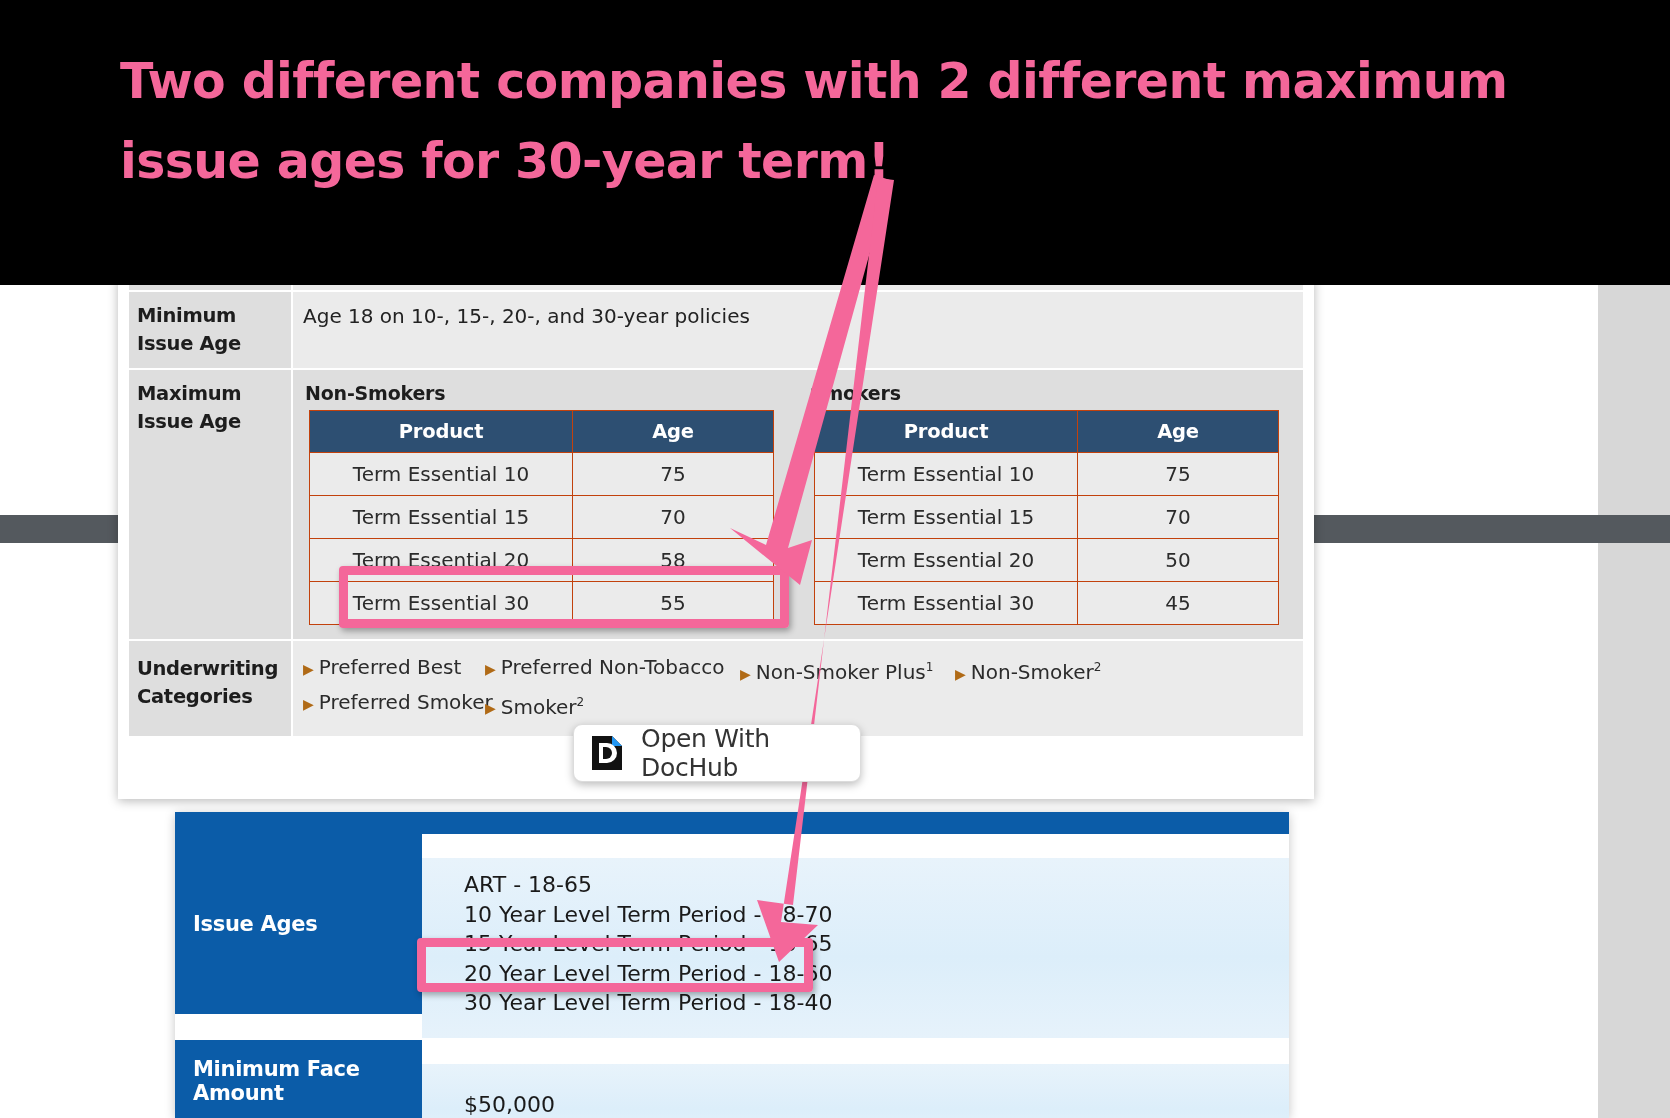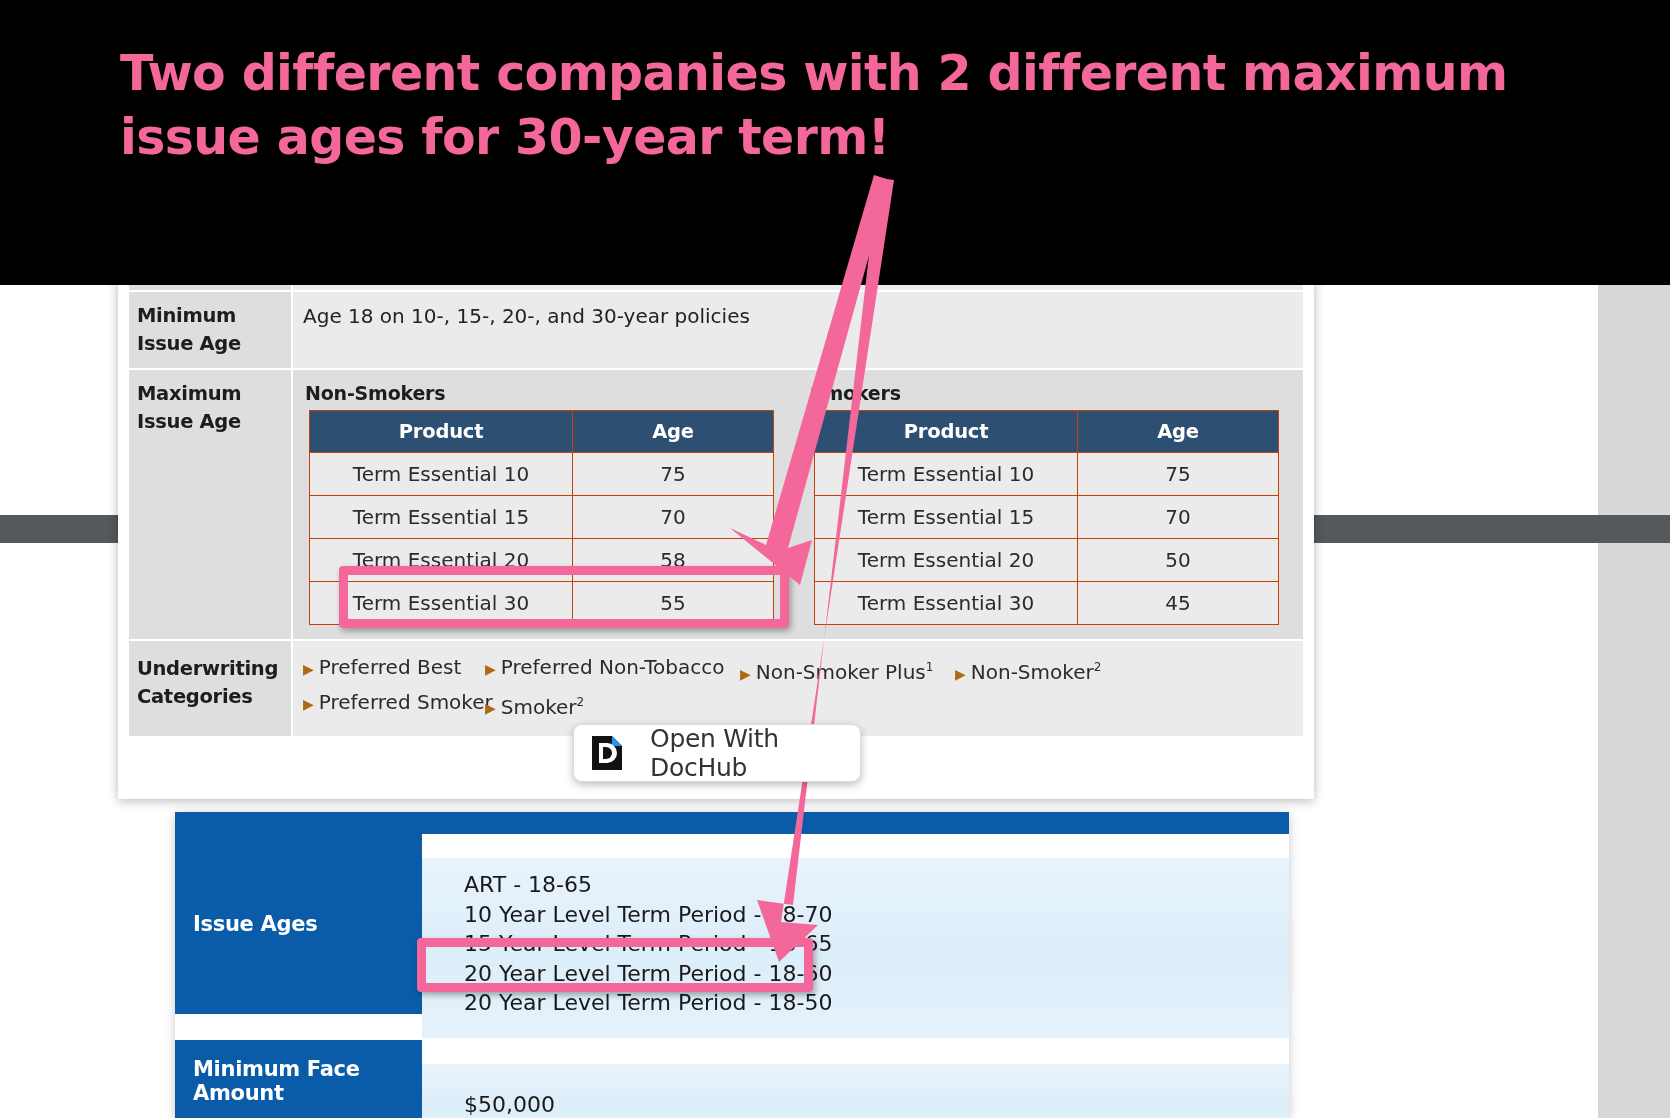--- a/index.html
+++ b/index.html
@@ -14,21 +14,21 @@
   #headline-banner{
     position:absolute;left:0;top:0;width:1670px;height:285px;
     background:#000;z-index:5;
   }
   #headline-text{
     position:absolute;left:120px;top:42px;width:1400px;
     color:#f4679a;
     font-family:"DejaVu Sans", sans-serif;
     font-weight:bold;
     font-size:49px;
-    line-height:64px;
+    line-height:80px;
     letter-spacing:-0.6px;
     white-space:pre-wrap;
   }
 
   
   #desktop-backdrop{
     position:absolute;left:0;top:276px;width:1670px;height:842px;
     background:#ffffff;
   }
   #grey-gutter-left{
@@ -156,21 +156,21 @@
   
   #dochub-btn{
     position:absolute;left:573px;top:724px;width:288px;height:58px;
     background:#ffffff;border:1px solid #dcdcdc;border-radius:9px;
     box-shadow:0 3px 9px rgba(0,0,0,.26);
     display:flex;align-items:center;padding-left:16px;
     box-sizing:border-box;z-index:40;
   }
   #dochub-label{
     font-family:"DejaVu Sans", sans-serif;
-    font-size:25px;color:#333;margin-left:26px;letter-spacing:-.3px;
+    font-size:25px;color:#333;margin-left:17px;letter-spacing:-.3px;
   }
 
   
   .hl-box{
     position:absolute;border:9px solid #f4679a;border-radius:4px;
     box-sizing:border-box;z-index:30;
     box-shadow:2px 3px 6px rgba(0,0,0,.33);
   }
   #hl-upper{left:339px;top:566px;width:450px;height:62px;}
   #hl-lower{left:417px;top:938px;width:396px;height:54px;}
@@ -294,21 +294,21 @@
 <div id="doc-lower">
   <div id="lower-headerbar"></div>
   <div style="position:absolute;left:0;top:22px;width:1114px;">
     <div class="l-row" id="row-issue">
       <div class="l-label">Issue Ages</div>
       <div class="l-val">
         <div>ART - 18-65</div>
         <div>10 Year Level Term Period - 18-70</div>
         <div>15 Year Level Term Period - 18-65</div>
         <div>20 Year Level Term Period - 18-60</div>
-        <div>20 Year Level Term Period - 18-50</div>
+        <div>30 Year Level Term Period - 18-40</div>
       </div>
     </div>
     <div class="l-row" id="row-face">
       <div class="l-label">Minimum Face Amount</div>
       <div class="l-val">$50,000</div>
     </div>
   </div>
 </div>
 
 <div id="dochub-btn">

